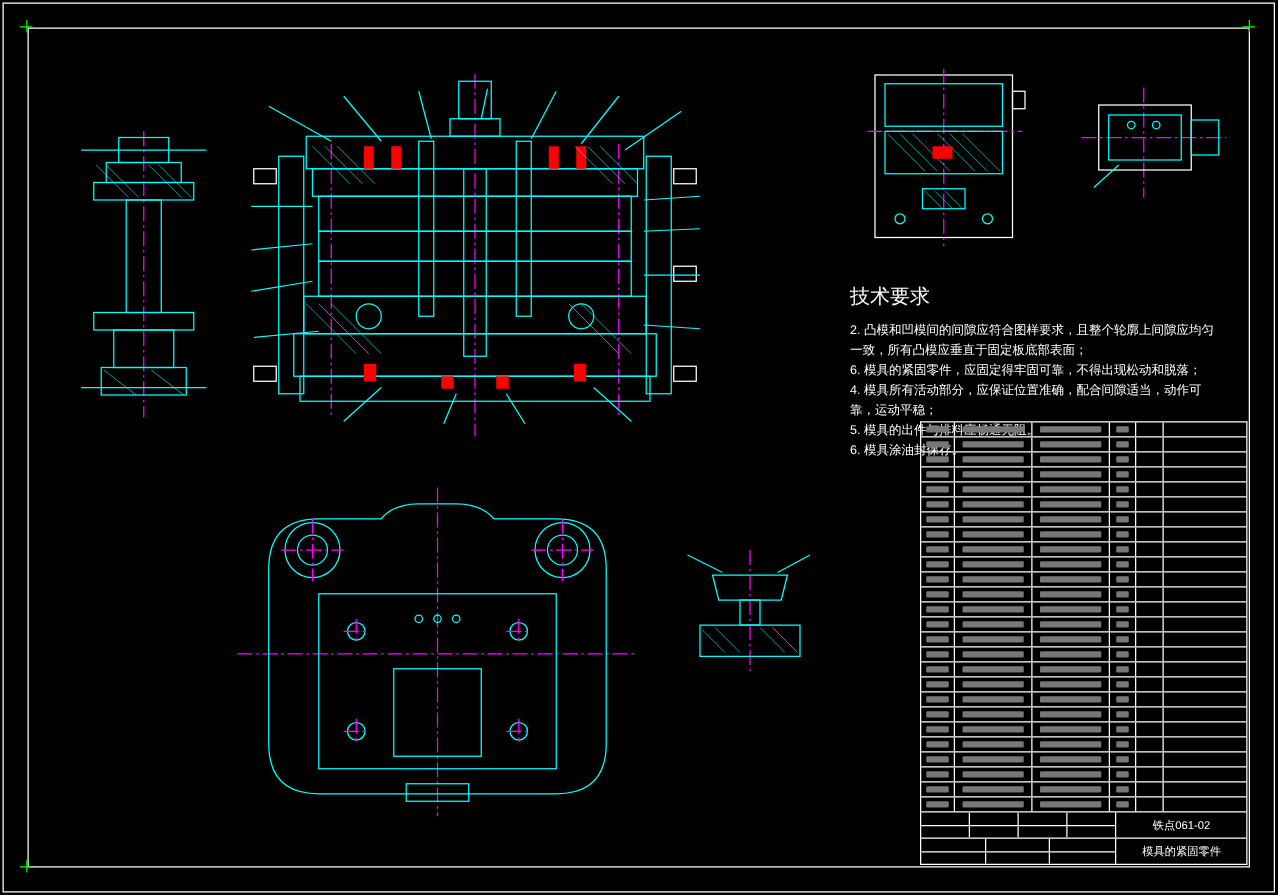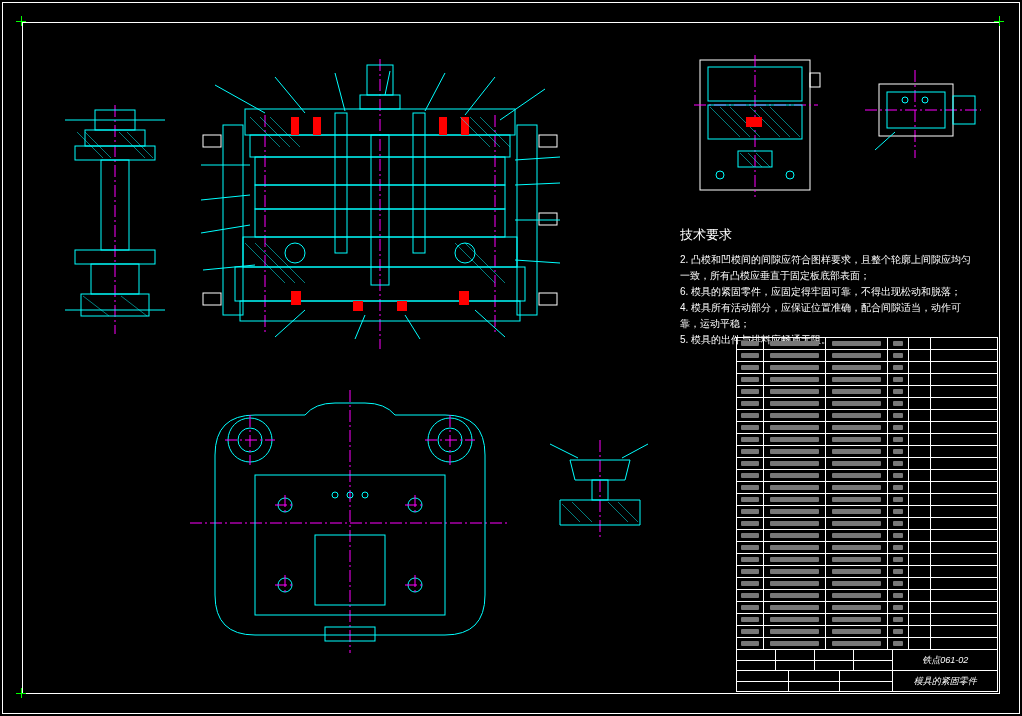--- a/index.html
+++ b/index.html
@@ -21,27 +21,27 @@
   .corner-mark::before{width:10px;height:1px;top:5px;}
   .corner-mark::after{width:1px;height:10px;left:5px;}
 
   .line-cyan { stroke:#0ff; fill:none; stroke-width:1; }
   .line-white { stroke:#fff; fill:none; stroke-width:1; }
   .fill-red { fill:#f00; }
   .hatch { stroke:#0ff; stroke-width:0.5; }
   .centerline { stroke:#f0f; stroke-width:1; stroke-dasharray:12 3 2 3; }
 
   .tech-req { position:absolute; color:#fff; font-size:10px; line-height:1.6; }
-  .tech-title { font-size:13px; margin-bottom:6px; }
+  .tech-title { font-size:16px; margin-bottom:6px; }
 
   .title-block { position:absolute; border:1px solid #fff; }
   .tb-row { display:flex; height:11px; border-top:1px solid #fff; }
   .tb-row:first-child{border-top:none;}
   .tb-cell { border-right:1px solid #fff; display:flex; align-items:center; justify-content:center; overflow:hidden; }
-  .tb-cell:last-child{border-right:none;font-style:italic;}
+  .tb-cell:last-child{border-right:none;}
   .tb-filled { background:#777; height:5px; margin:3px 2px; border-radius:1px; }
   .tb-text { color:#fff; font-size:9px; white-space:nowrap; }
 
   svg { position:absolute; overflow:visible; }
 </style>
 </head>
 <body>
 
 <div class="canvas">
 
@@ -245,20 +245,21 @@
     <circle class="line-cyan" cx="40" cy="30" r="3"></circle>
       <circle class="line-cyan" cx="60" cy="30" r="3"></circle>
   </svg>
 
   <div class="tech-req" style="left:680px;top:225px;width:300px;">
     <div class="tech-title">技术要求</div>
     <div>2. 凸模和凹模间的间隙应符合图样要求，且整个轮廓上间隙应均匀一致，所有凸模应垂直于固定板底部表面；</div>
     <div>6. 模具的紧固零件，应固定得牢固可靠，不得出现松动和脱落；</div>
     <div>4. 模具所有活动部分，应保证位置准确，配合间隙适当，动作可靠，运动平稳；</div>
     <div>5. 模具的出件与排料应畅通无阻。</div>
+    <div>6. 模具涂油封保存。</div>
   </div>
 
   <div class="title-block" style="right:24px;bottom:24px;width:260px;">
     <div id="bom-rows">
         <div class="tb-row">
           <div class="tb-cell" style="width:10%">
             <div class="tb-filled" style="width:70%"></div>
           </div>
           <div class="tb-cell" style="width:24%">
             <div class="tb-filled" style="width:80%"></div>

